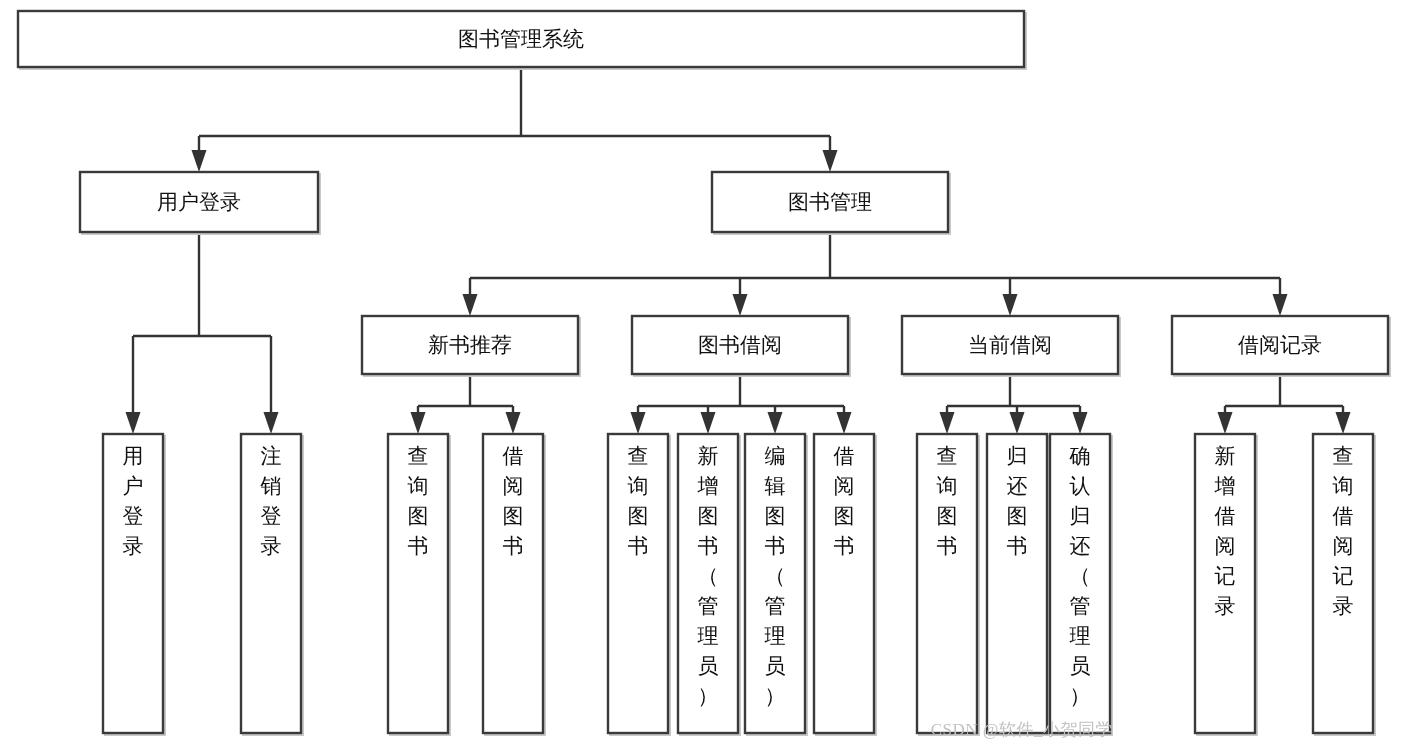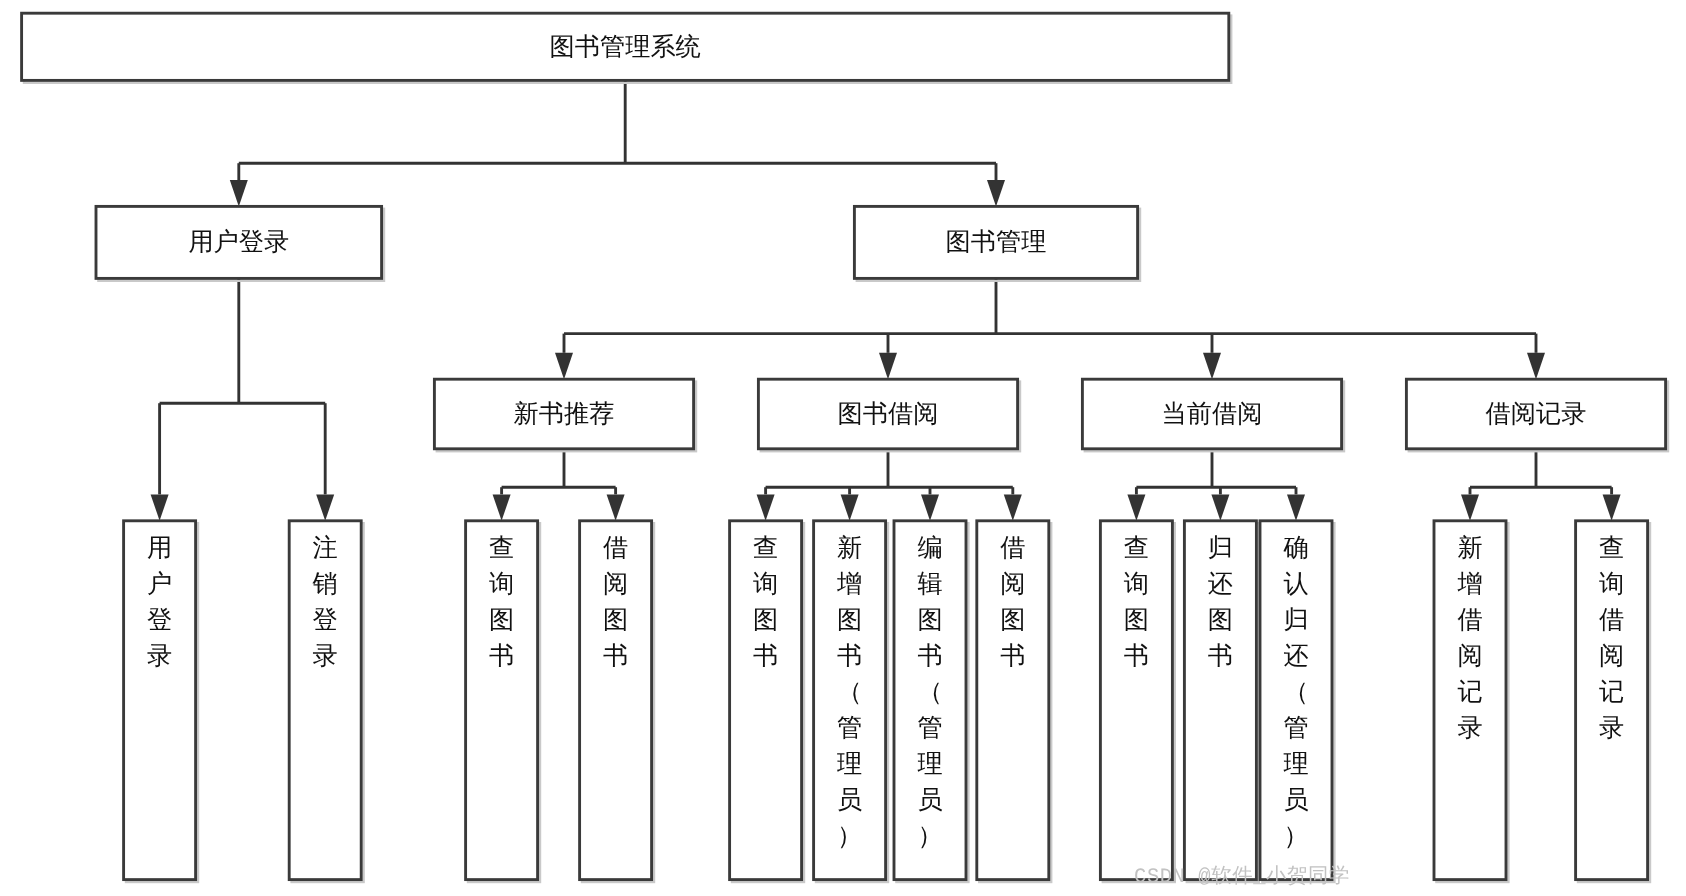--- a/index.html
+++ b/index.html
@@ -56,23 +56,23 @@
     dominant-baseline: middle;
   }
   .node-label-vertical {
     fill: #111111;
     font-family: "DejaVu Sans", "Liberation Sans", sans-serif;
     font-size: 21px;
     text-anchor: middle;
   }
   .watermark-text {
     position: absolute;
-    right: 12px;
+    right: 24px;
     bottom: 6px;
-    font-family: Liberation Mono, monospace;
+    font-family: Liberation Serif, serif;
     font-size: 17px;
     color: #c2c2c2;
     white-space: nowrap;
     letter-spacing: 0.5px;
     user-select: none;
   }
 </style>
 </head>
 <body>
 

